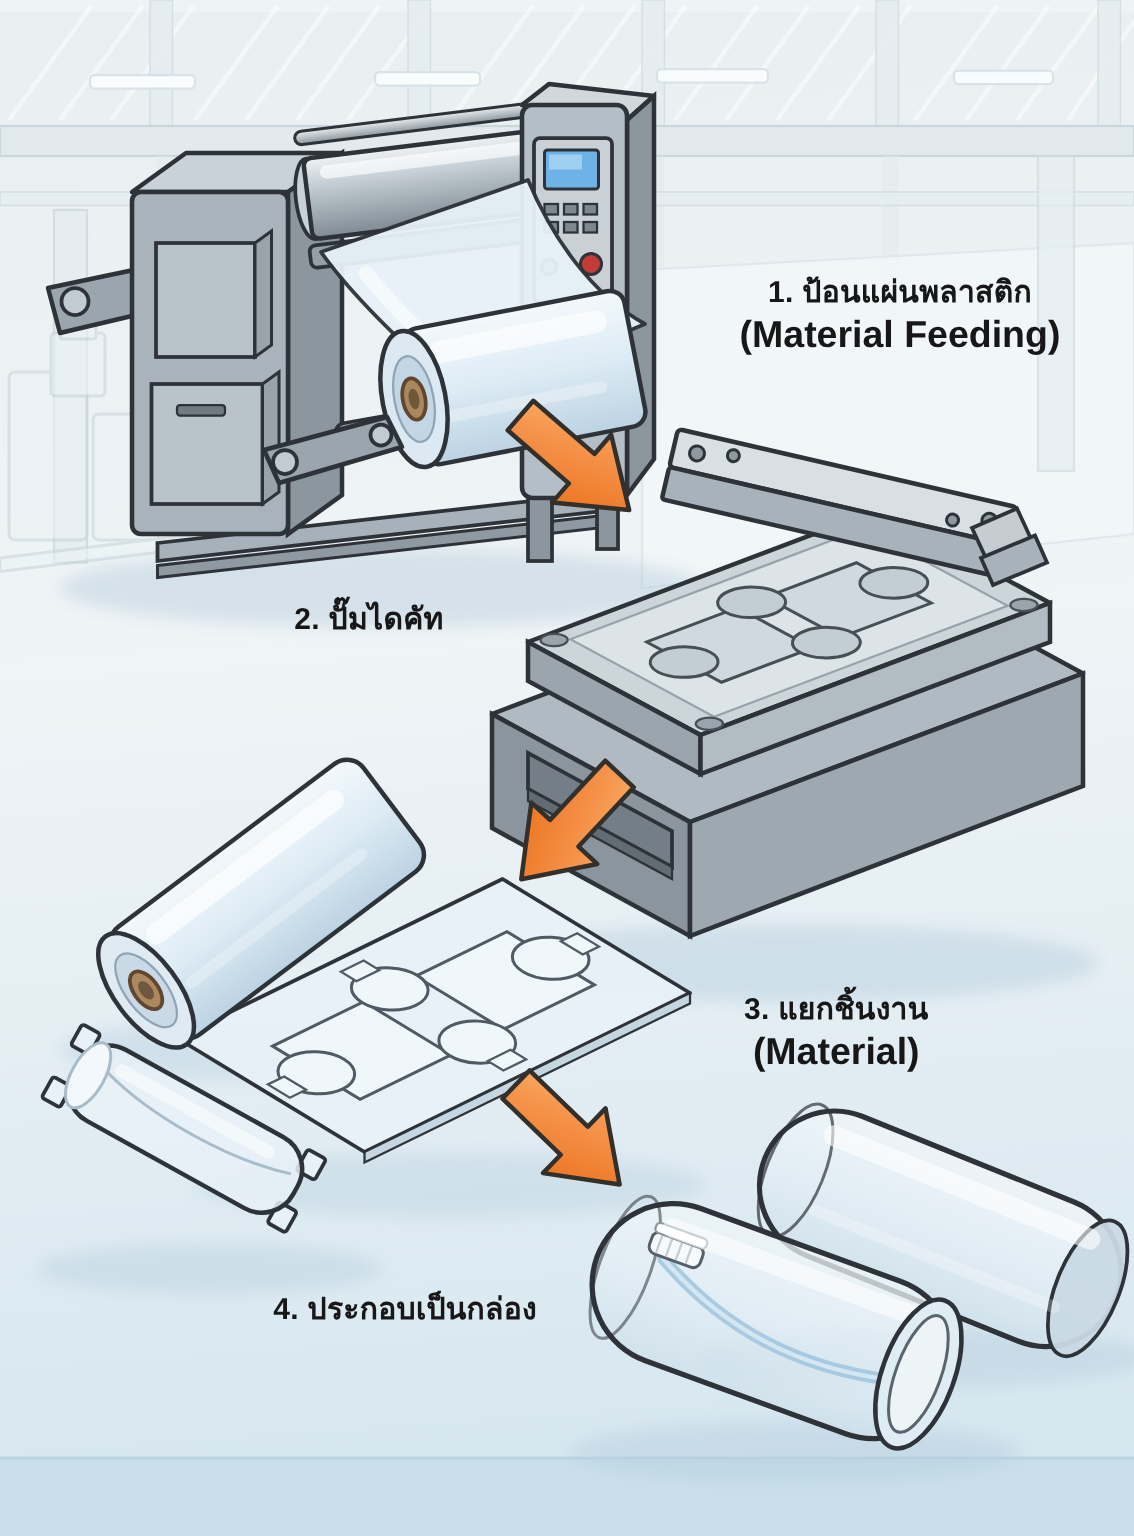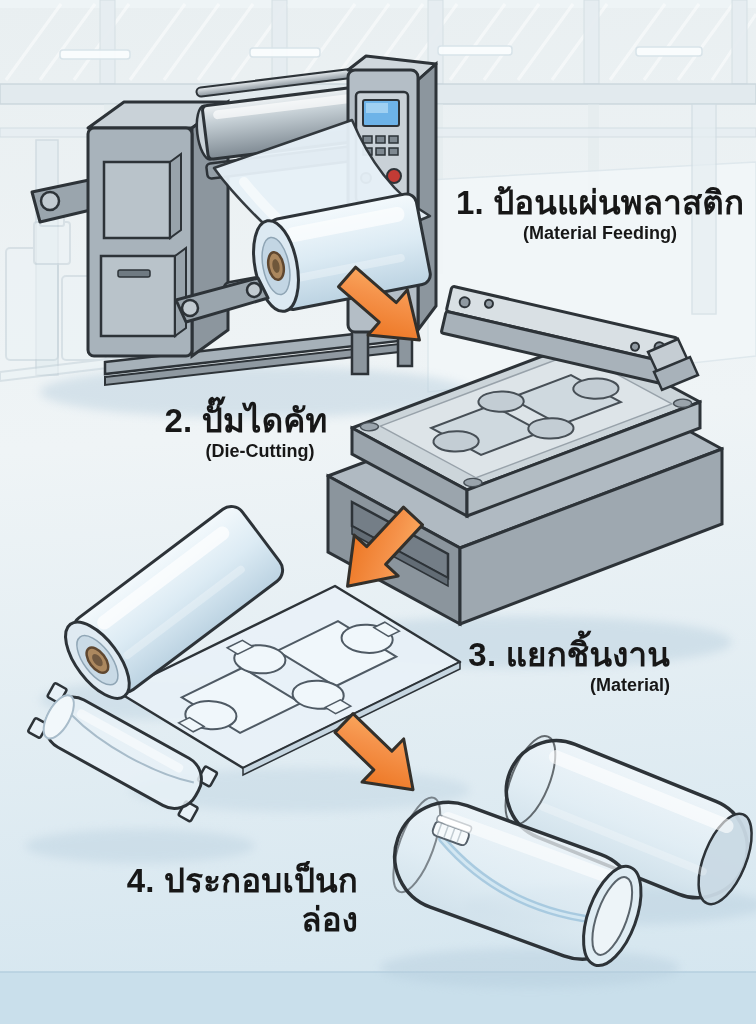--- a/index.html
+++ b/index.html
@@ -3,26 +3,26 @@
 <meta charset="utf-8">
 <style>
   html,body { margin:0; padding:0; }
   .stage {
     position:relative; width:756px; height:1024px; overflow:hidden;
     background: linear-gradient(176deg, var(--bg-top,#e9eff1) 0%, #eff4f6 42%, var(--bg-bottom,#d3e5ef) 100%);
     font-family:"Liberation Sans","DejaVu Sans",sans-serif;
   }
   svg.scene { position:absolute; left:0; top:0; width:756px; height:1024px; display:block; }
   .step-label { position:absolute; color:var(--text,#171717); }
-  .thai { font-size:33px; font-weight:700; line-height:1.18; letter-spacing:.2px; }
-  .eng  { font-size:18px; font-weight:600; line-height:1.22; }
+  .thai { font-size:20px; font-weight:700; line-height:1.18; letter-spacing:.2px; }
+  .eng  { font-size:25px; font-weight:600; line-height:1.22; }
   .label-1 { left:455px; top:184px; width:290px; text-align:center; }
   .label-2 { left:126px; top:402px; width:240px; text-align:center; }
   .label-2 .eng { margin-left:28px; }
-  .label-3 { left:445px; top:636px; width:225px; text-align:right; }
+  .label-3 { left:445px; top:662px; width:225px; text-align:center; }
   .label-4 { left:88px;  top:862px; width:270px; text-align:right; }
 </style>
 </head>
 <body>
 
 <div class="stage">
 
 <svg class="scene" viewBox="0 0 756 1024" xmlns="http://www.w3.org/2000/svg">
   <defs>
     <filter id="soft" x="-40%" y="-40%" width="180%" height="180%">
@@ -305,21 +305,20 @@
     </g>
   </g>
 </svg>
 
   <div class="step-label label-1">
     <div class="thai">1. ป้อนแผ่นพลาสติก</div>
     <div class="eng">(Material Feeding)</div>
   </div>
   <div class="step-label label-2">
     <div class="thai">2. ปั๊มไดคัท</div>
-    <div class="eng">(Die-Cutting)</div>
   </div>
   <div class="step-label label-3">
     <div class="thai">3. แยกชิ้นงาน</div>
     <div class="eng">(Material)</div>
   </div>
   <div class="step-label label-4">
     <div class="thai">4. ประกอบเป็นกล่อง</div>
   </div>
 
 </div>

